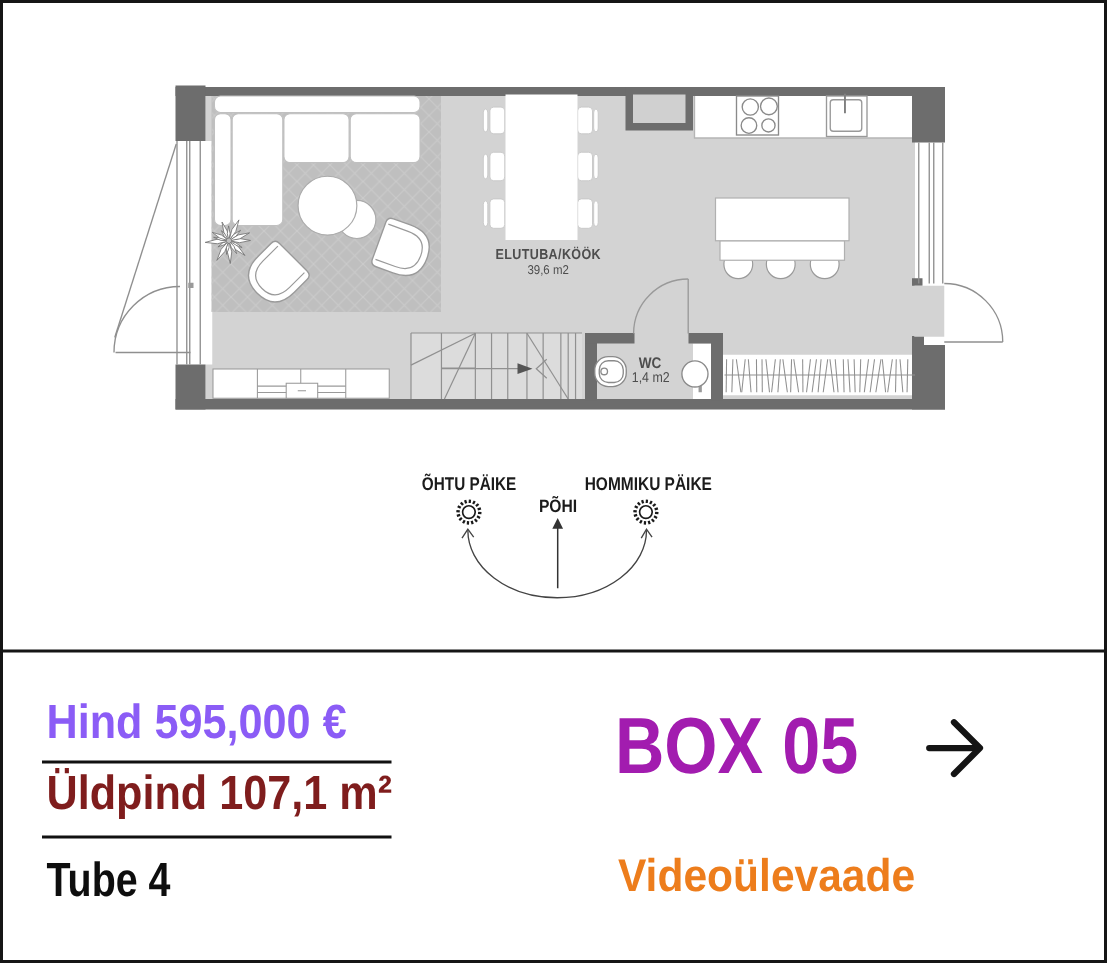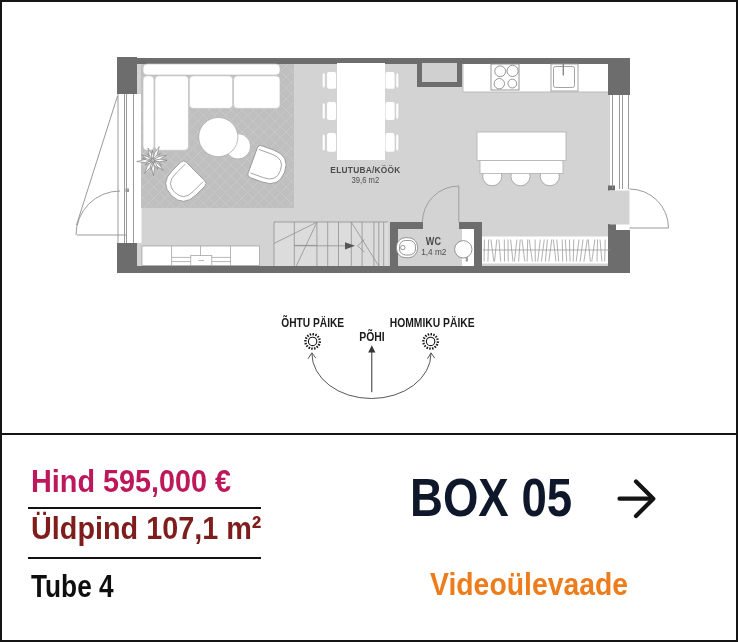--- a/index.html
+++ b/index.html
@@ -250,24 +250,24 @@
 <text x="0" y="0" transform="translate(372,341.1) scale(0.87,1)" text-anchor="middle" font-family="Liberation Sans" font-size="12" font-weight="bold" fill="#1b1b1b">PÕHI</text>
 <line x1="371.8" y1="392.2" x2="371.8" y2="349" stroke="#333" stroke-width="1"></line>
 <path d="M 371.8 345.3 L 368.2 352.5 L 375.4 352.5 Z" fill="#333"></path>
 <g stroke="#444" stroke-width="0.9" fill="none">
 <path d="M 311.9 353.5 A 59.5 45 0 0 0 431 353.5"></path>
 <path d="M 308.0 358.8 L 311.9 352.8 L 315.8 358.1"></path>
 <path d="M 427.5 358.8 L 431 352.8 L 434.7 358.1"></path>
 </g>
 </svg>
 <div class="divider"></div>
-<div class="t" style="left:31px; top:463px; font-size:32px; color:#be185d;"><span class="sx" style="transform:scaleX(0.9)">Hind 595,000 €</span></div>
+<div class="t" style="left:31px; top:463px; font-size:32px; color:#8b5cf6;"><span class="sx" style="transform:scaleX(0.9)">Hind 595,000 €</span></div>
 <div class="ul" style="top:507.3px"></div>
 <div class="t" style="left:31px; top:510px; font-size:32px; color:#7f1d1d;"><span class="sx" style="transform:scaleX(0.9)">Üldpind 107,1 m²</span></div>
 <div class="ul" style="top:557.3px"></div>
 <div class="t" style="left:31px; top:568px; font-size:32px; color:#0e0e0e;"><span class="sx" style="transform:scaleX(0.82)">Tube 4</span></div>
-<div class="t" style="left:410px; top:467px; font-size:53px; color:#0f172a;"><span class="sx" style="transform:scaleX(0.86)">BOX 05</span></div>
+<div class="t" style="left:410px; top:467px; font-size:53px; color:#a21caf;"><span class="sx" style="transform:scaleX(0.86)">BOX 05</span></div>
 <svg style="position:absolute; left:615px; top:478px" width="44" height="42" viewBox="0 0 44 42">
 <g stroke="#141414" stroke-width="4.2" fill="none" stroke-linecap="round" stroke-linejoin="round">
 <line x1="4.5" y1="20.7" x2="36" y2="20.7"></line>
 <path d="M 21 3.5 L 38.3 20.7 L 21 38"></path>
 </g>
 </svg>
-<div class="t" style="left:430px; top:567px; font-size:30.5px; color:#ed7d1c;"><span class="sx" style="transform:scaleX(0.93)">Videoülevaade</span></div>
+<div class="t" style="left:412px; top:567px; font-size:30.5px; color:#ed7d1c;"><span class="sx" style="transform:scaleX(0.93)">Videoülevaade</span></div>
 </body></html>

